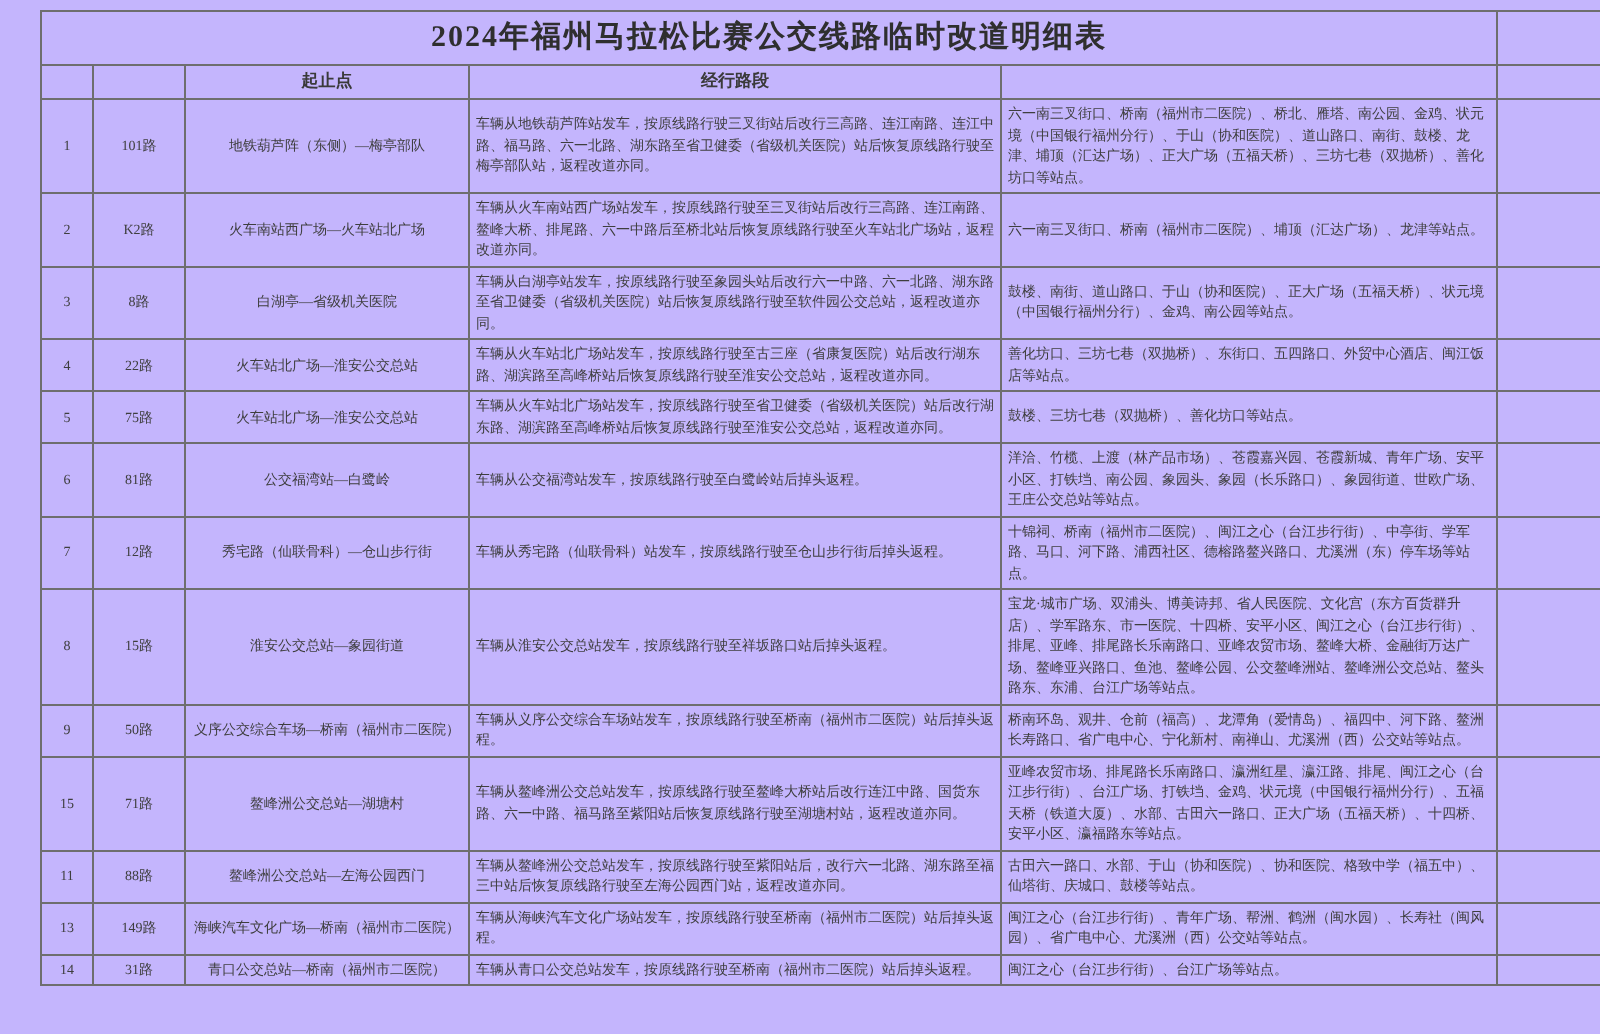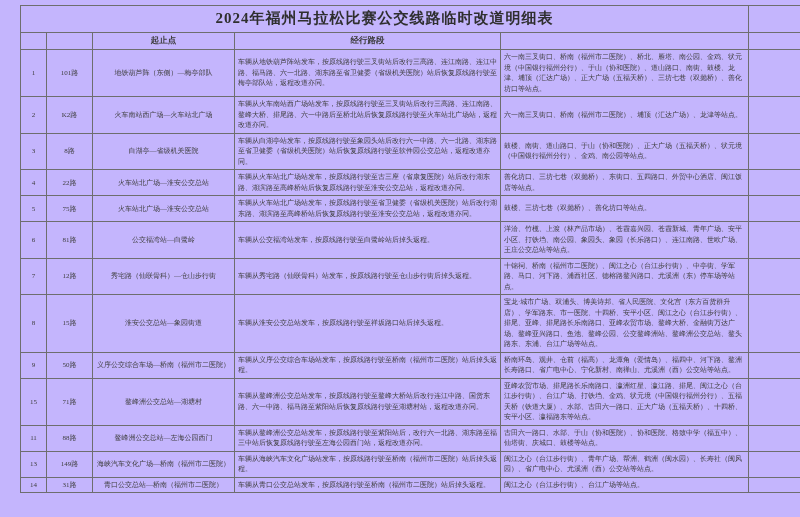--- a/index.html
+++ b/index.html
@@ -129,21 +129,21 @@
           <td class="c-end">火车站北广场—淮安公交总站</td>
           <td class="c-path">车辆从火车站北广场站发车，按原线路行驶至省卫健委（省级机关医院）站后改行湖东路、湖滨路至高峰桥站后恢复原线路行驶至淮安公交总站，返程改道亦同。</td>
           <td class="c-cancel">鼓楼、三坊七巷（双抛桥）、善化坊口等站点。</td>
           <td class="c-note"></td>
         </tr>
         <tr>
           <td class="c-no">6</td>
           <td class="c-route">81路</td>
           <td class="c-end">公交福湾站—白鹭岭</td>
           <td class="c-path">车辆从公交福湾站发车，按原线路行驶至白鹭岭站后掉头返程。</td>
-          <td class="c-cancel">洋洽、竹榄、上渡（林产品市场）、苍霞嘉兴园、苍霞新城、青年广场、安平小区、打铁垱、南公园、象园头、象园（长乐路口）、连江南路、世欧广场、王庄公交总站等站点。</td>
+          <td class="c-cancel">洋洽、竹榄、上渡（林产品市场）、苍霞嘉兴园、苍霞新城、青年广场、安平小区、打铁垱、南公园、象园头、象园（长乐路口）、象园街道、世欧广场、王庄公交总站等站点。</td>
           <td class="c-note"></td>
         </tr>
         <tr>
           <td class="c-no">7</td>
           <td class="c-route">12路</td>
           <td class="c-end">秀宅路（仙联骨科）—仓山步行街</td>
           <td class="c-path">车辆从秀宅路（仙联骨科）站发车，按原线路行驶至仓山步行街后掉头返程。</td>
           <td class="c-cancel">十锦祠、桥南（福州市二医院）、闽江之心（台江步行街）、中亭街、学军路、马口、河下路、浦西社区、德榕路鳌兴路口、尤溪洲（东）停车场等站点。</td>
           <td class="c-note"></td>
         </tr>

